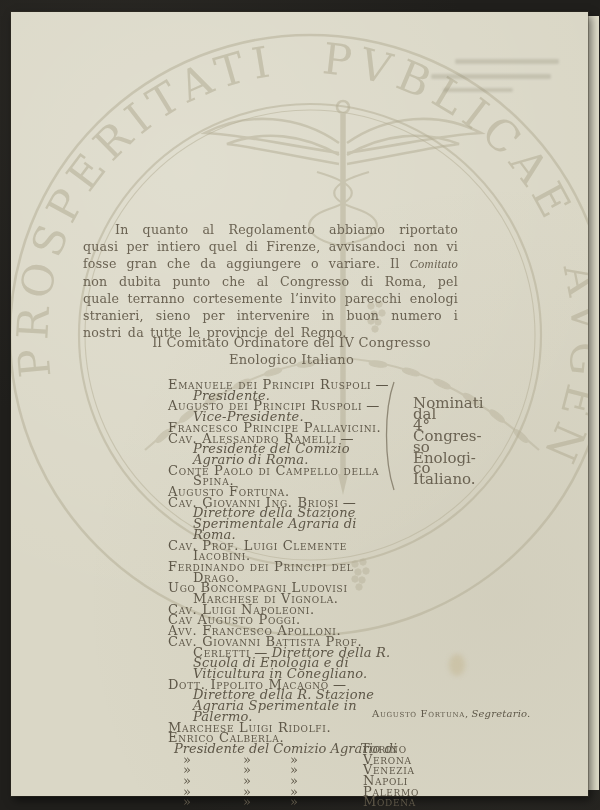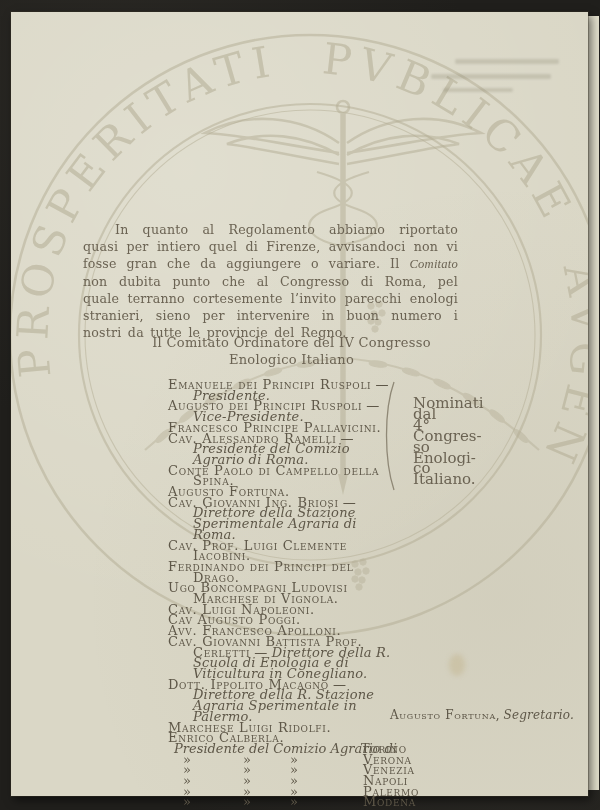--- a/index.html
+++ b/index.html
@@ -42,21 +42,21 @@
   .smallcaps{font-variant:small-caps;letter-spacing:.7px;padding-left:48px;}
   .presidents-intro{margin-left:-12px;position:relative;font-style:italic;height:10.7px;text-align:right;}
   .presidents-intro .city{position:absolute;left:157px;top:0;font-style:normal;}
   .province-row{position:relative;height:10.7px;}
   .province-row span{position:absolute;top:0;}
   .province-row .g1{left:15px;} .province-row .g2{left:75px;} .province-row .g3{left:122px;}
   .province-row .city{left:147px;}
   .side-note{position:absolute;left:402px;top:386px;width:76px;
     font-size:15px;line-height:10.9px;color:#6b6353;}
   .brace{position:absolute;left:371px;top:368px;}
-  .signature{position:absolute;left:331px;top:696px;font-size:12px;color:#5e5748;}
+  .signature{position:absolute;left:313px;top:696px;font-size:10px;color:#5e5748;}
   .signature .title{font-style:italic;letter-spacing:.2px;}
 </style>
 </head>
 <body>
 
 <div class="scan-bg"></div>
 <div class="under-page"></div>
 
 <div class="page">
 

